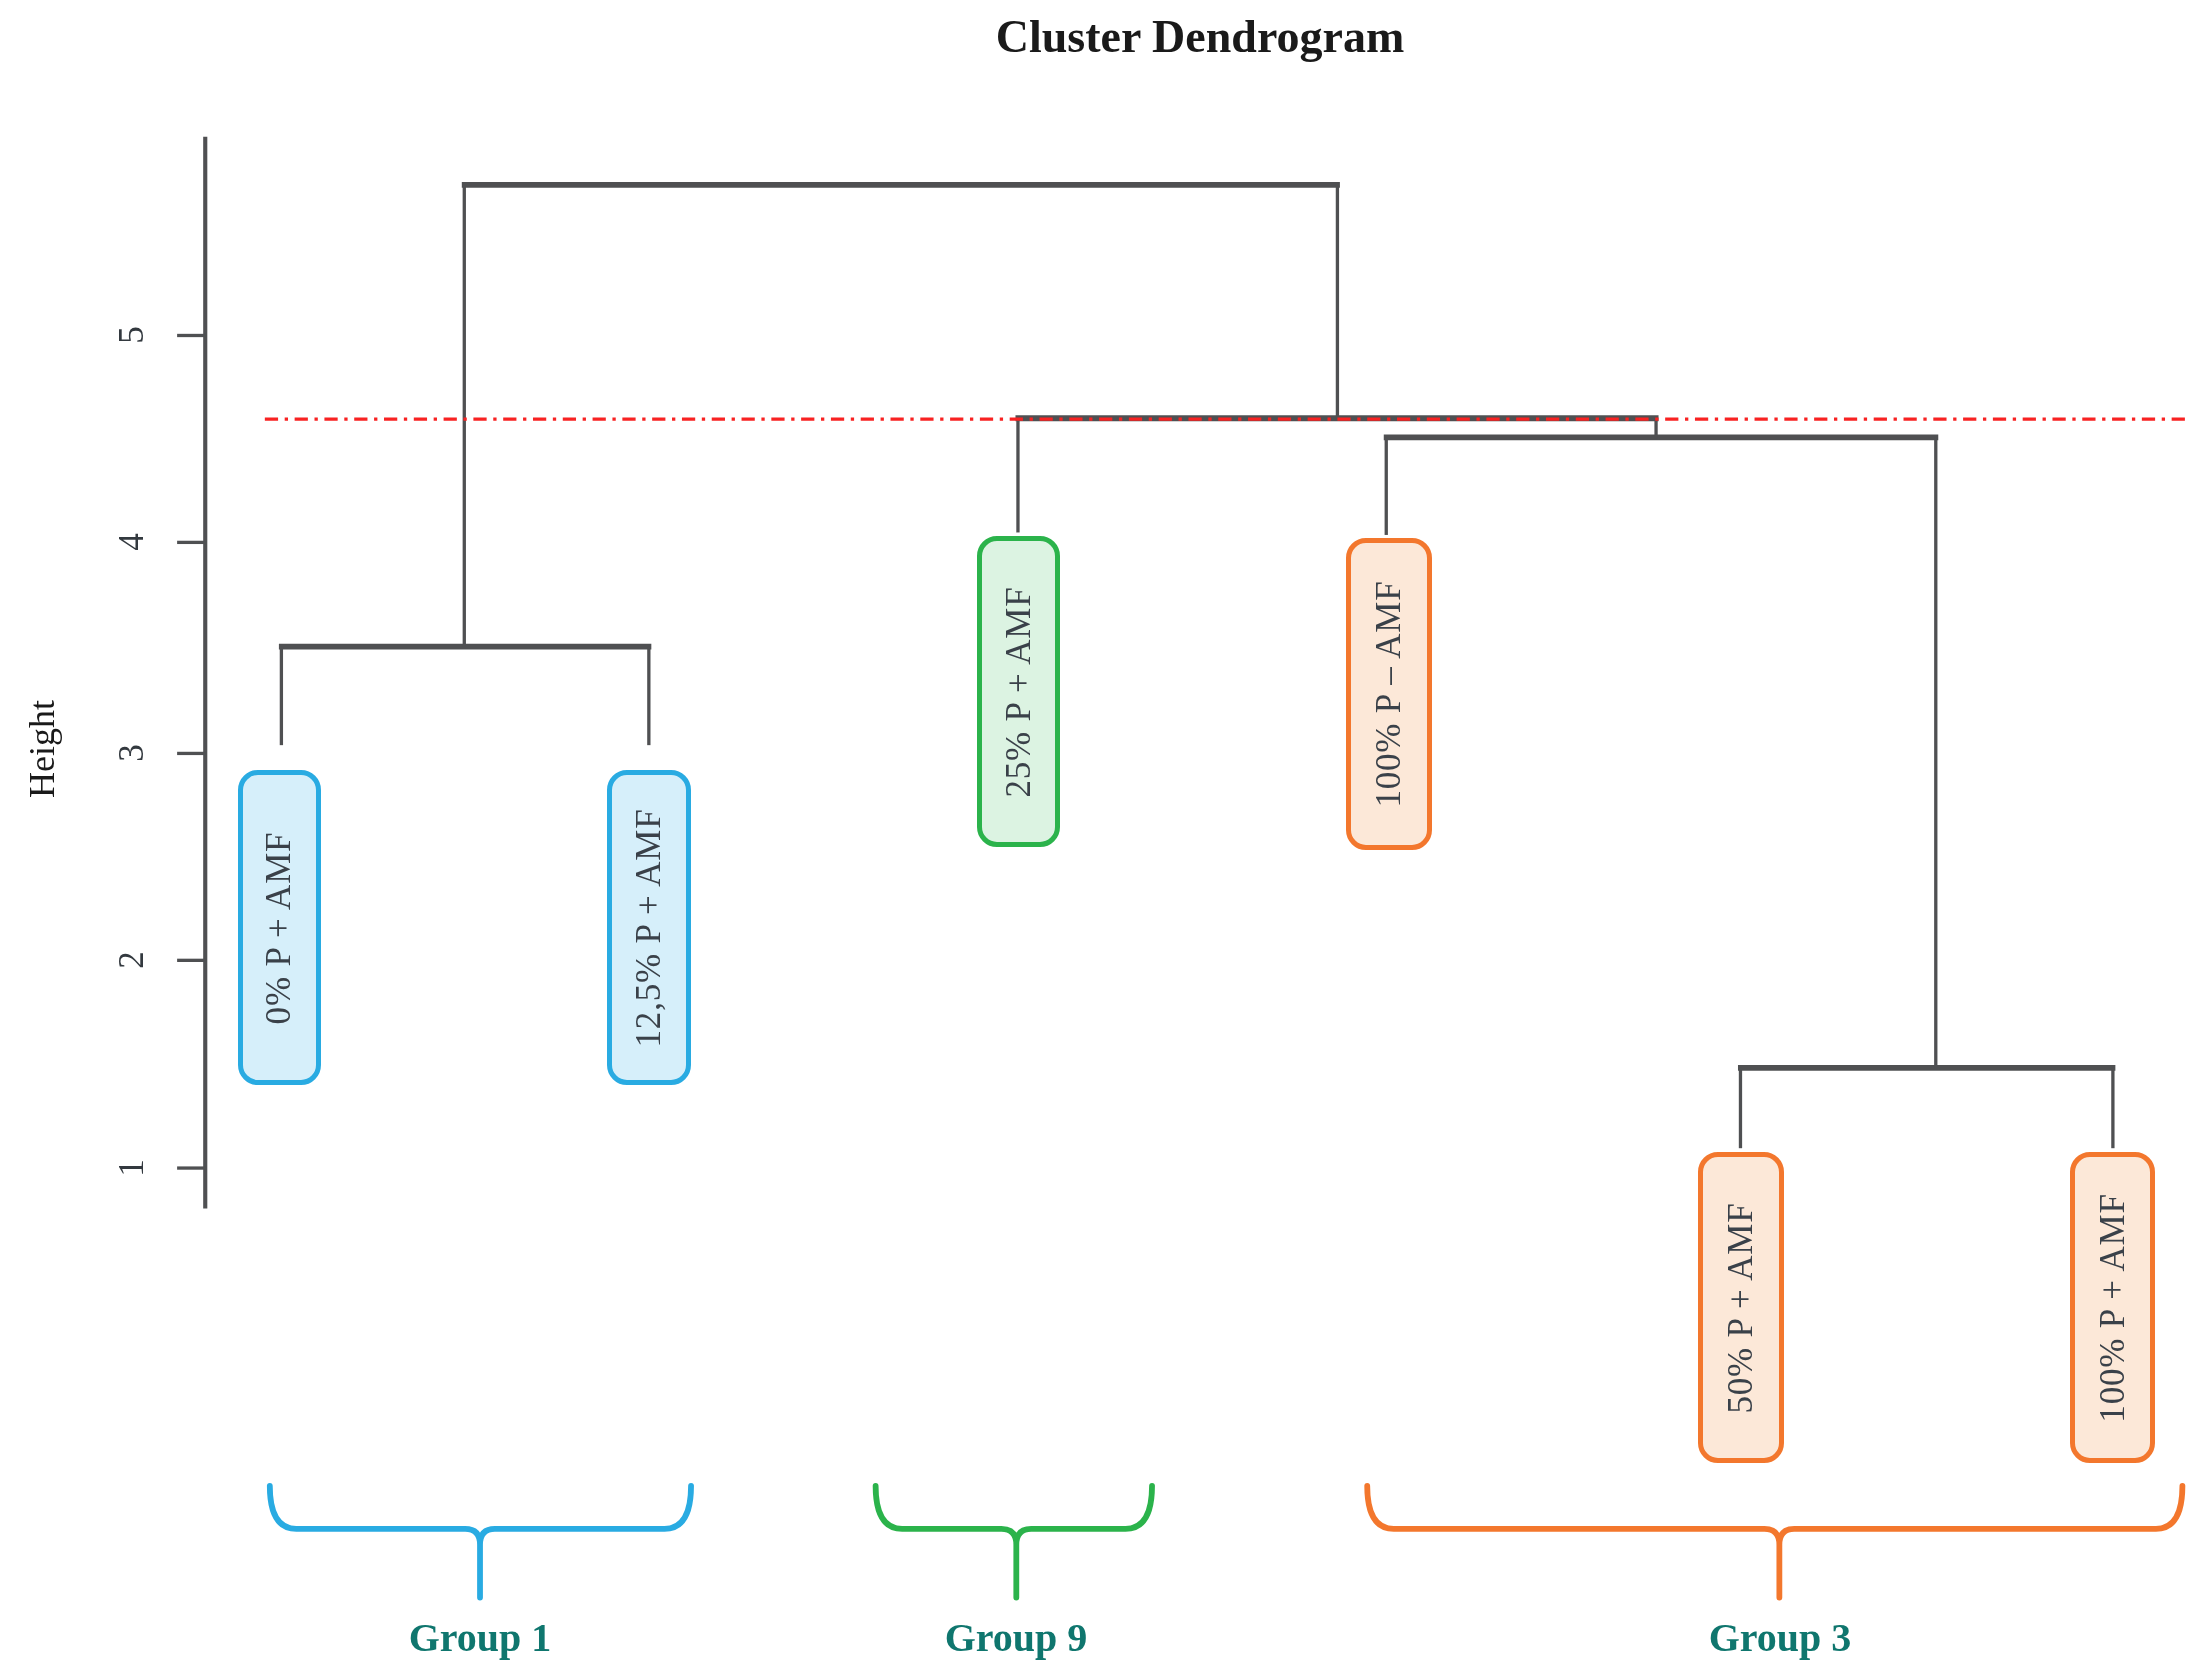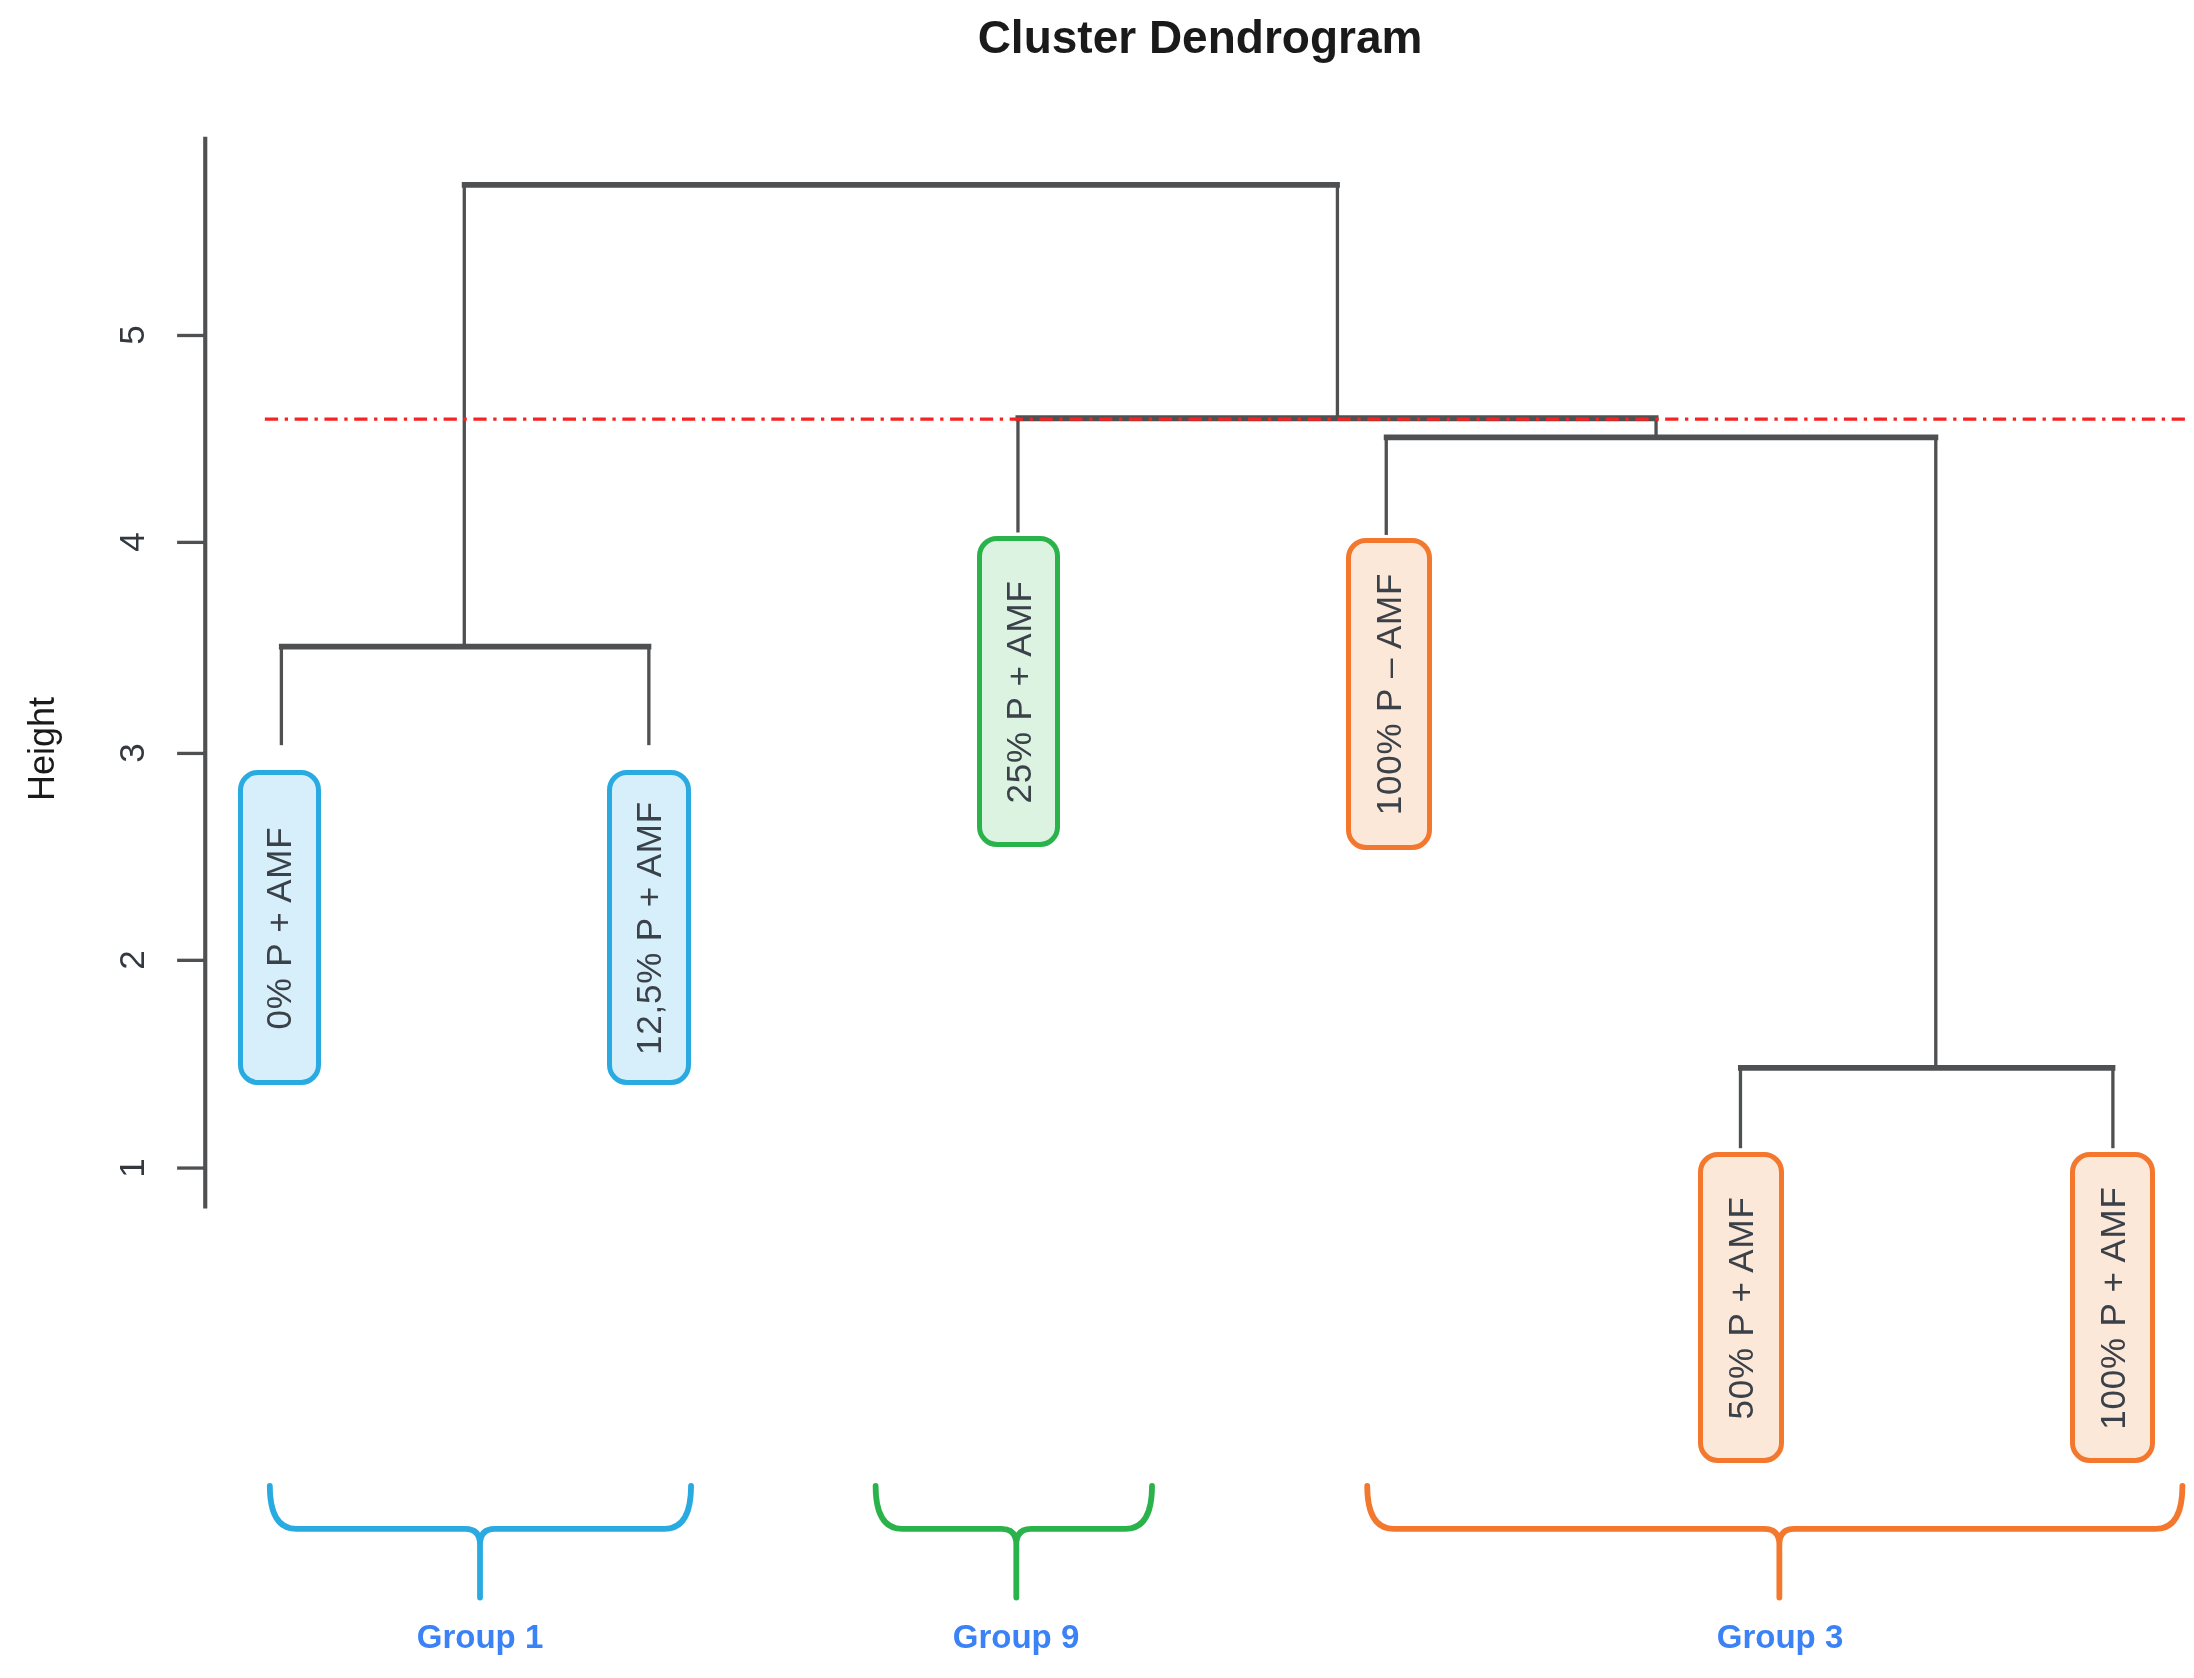--- a/index.html
+++ b/index.html
@@ -1,20 +1,20 @@
 <!DOCTYPE html>
 <html style="font-size:13.2px"><head>
 <meta charset="utf-8">
 <style>
   html,body{margin:0;padding:0;background:#ffffff;}
   #canvas{
     position:relative;
     width:2194px;height:1679px;
     background:#ffffff;
-    font-family:Liberation Sans, sans-serif;
+    font-family:Liberation Serif, serif;
     overflow:hidden;
     text-align:center;
   }
   #plot-svg{position:absolute;left:0;top:0;z-index:1;}
   .chart-title{
     position:absolute;left:1200px;top:10px;transform:translateX(-50%);
     font-size:46px;font-weight:bold;color:#1a1a1a;white-space:nowrap;z-index:3;
   }
   .yaxis-title{
     position:absolute;left:-33px;top:749px;width:149px;height:50px;
@@ -34,21 +34,21 @@
     display:flex;align-items:center;justify-content:center;
     box-sizing:border-box;
   }
   .leaf-box .leaf-text{
     transform:rotate(-90deg);
     white-space:nowrap;
     font-size:35px;color:#3a4149;letter-spacing:0.8px;
   }
   .group-label{
     position:absolute;transform:translate(-50%,-50%);
-    font-size:33px;font-weight:bold;color:#3b82f6;white-space:nowrap;z-index:3;
+    font-size:40px;font-weight:bold;color:#0f766e;white-space:nowrap;z-index:3;
   }
 </style>
 </head>
 <body>
 
 <div id="canvas">
 
   <svg id="plot-svg" width="2194" height="1679" viewBox="0 0 2651 2028">
 
     <line x1="248" y1="165" x2="248" y2="1460" stroke="#4f5052" stroke-width="5"></line>

